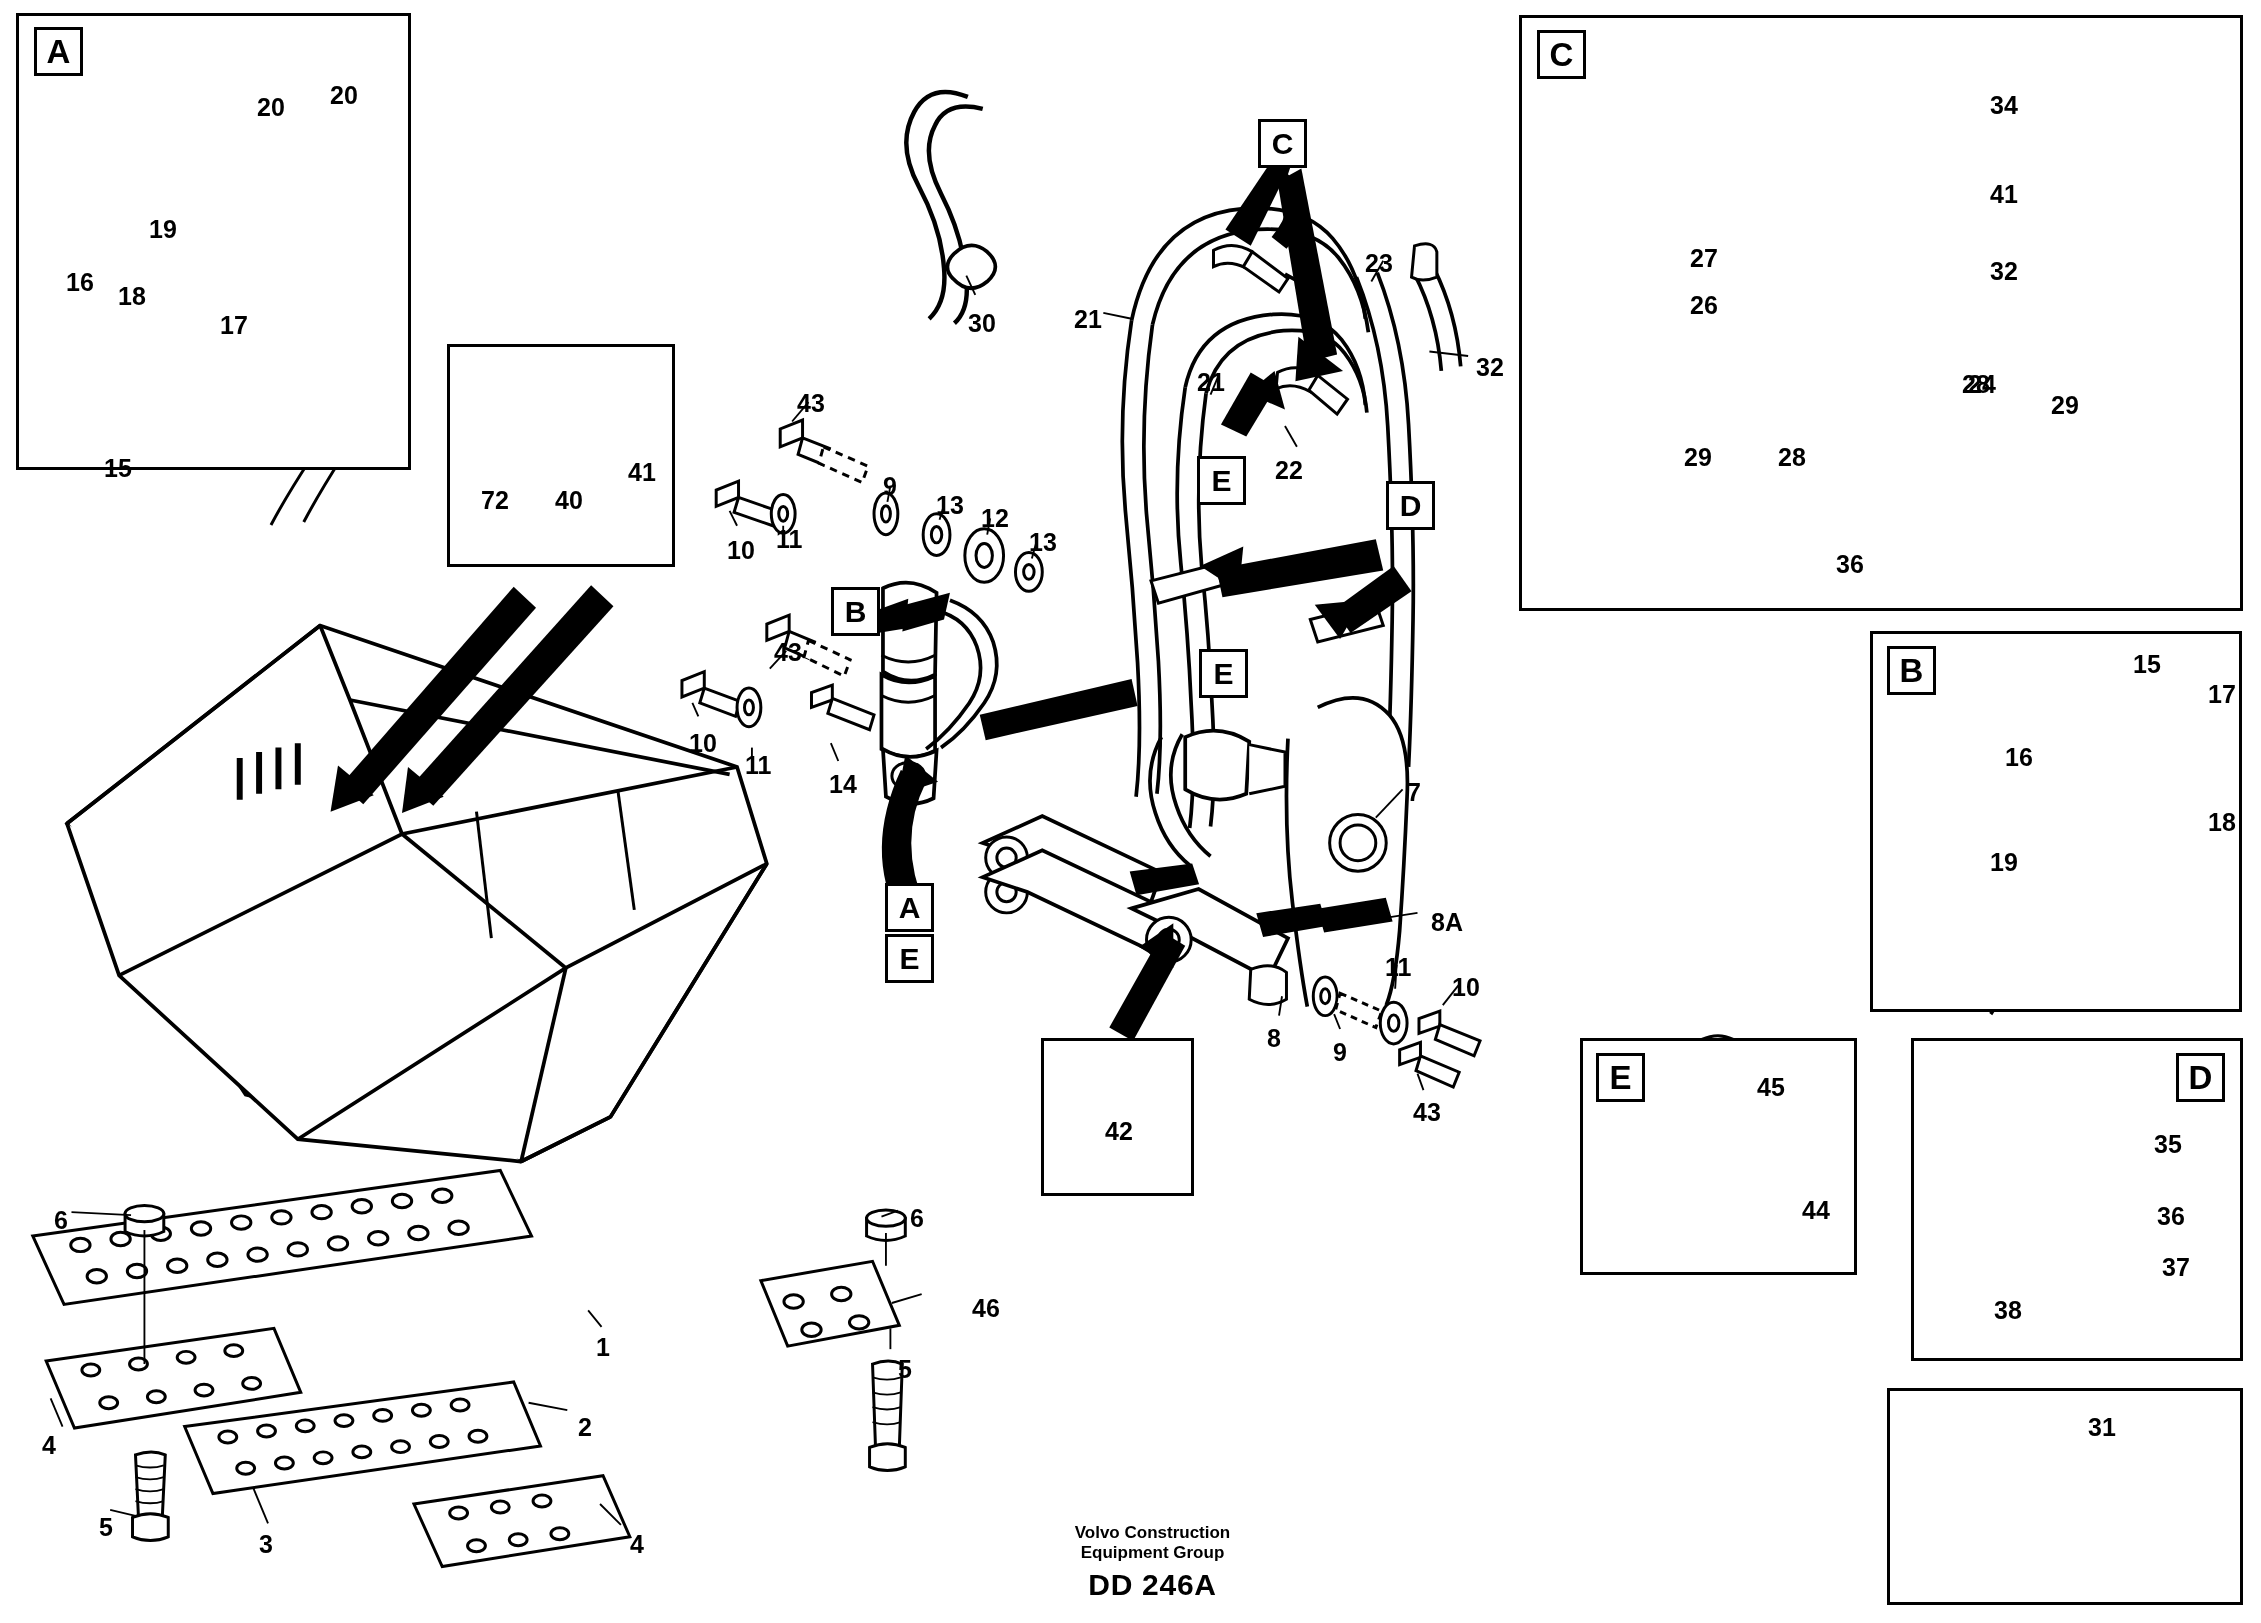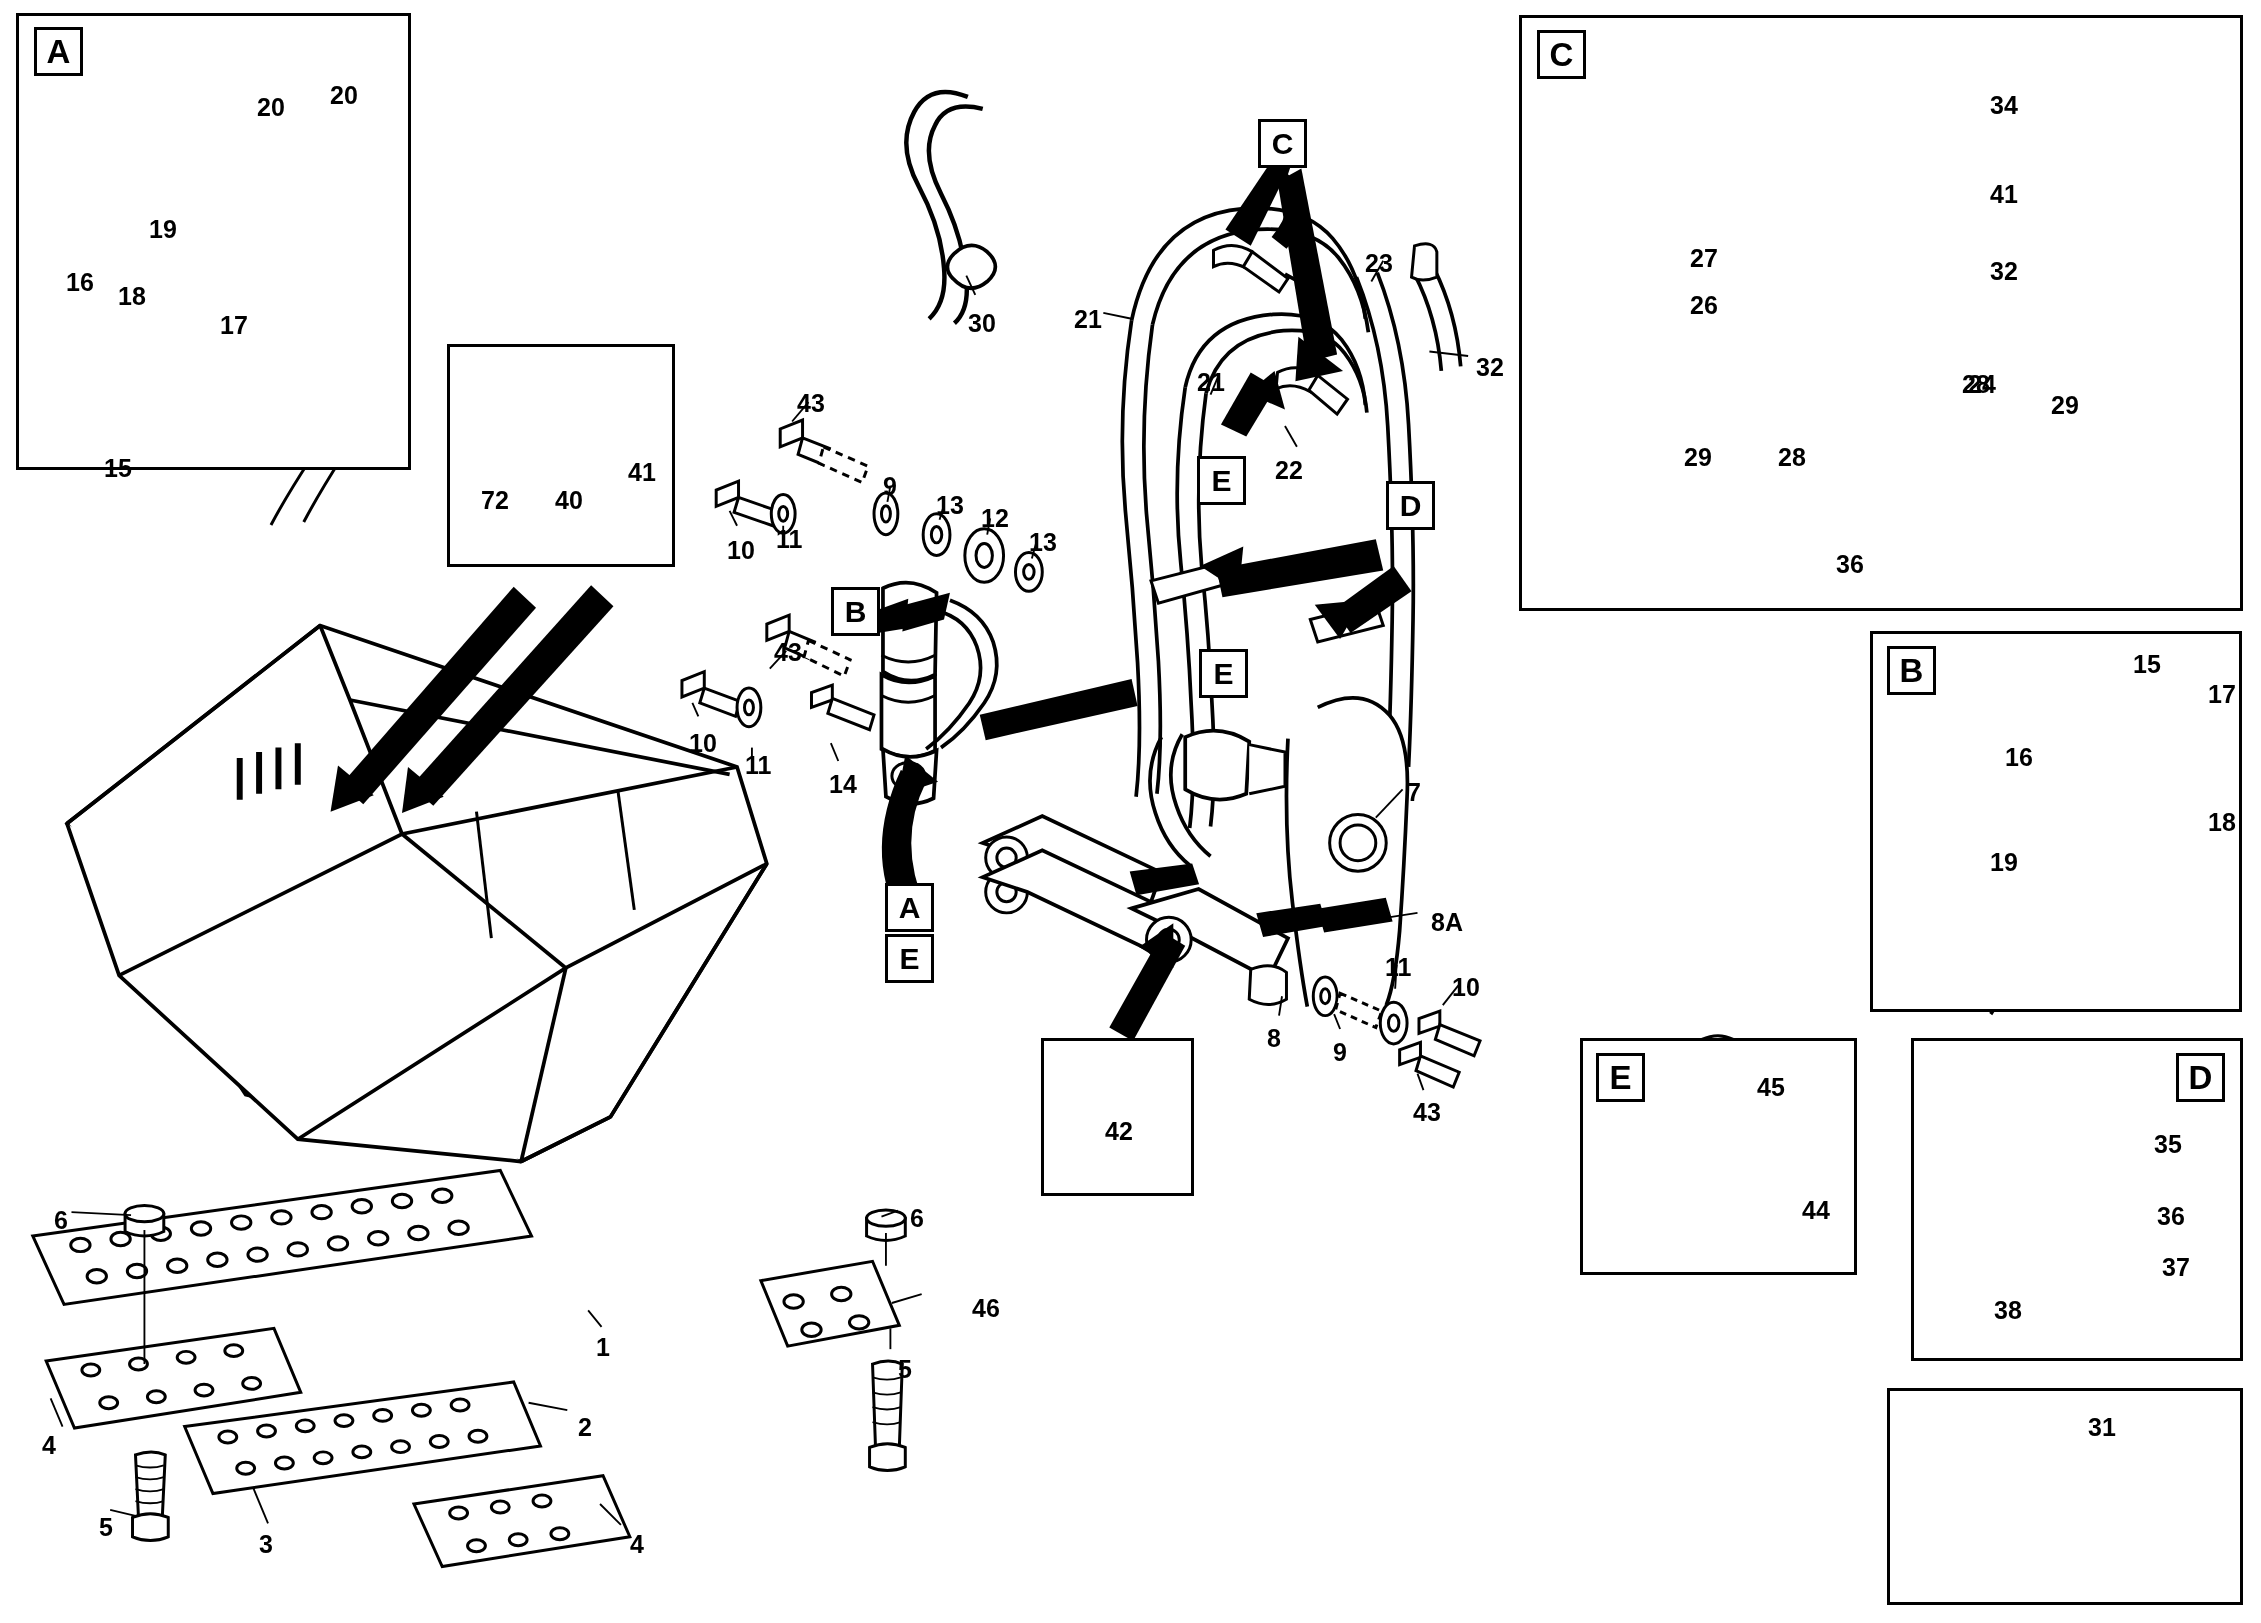--- a/index.html
+++ b/index.html
@@ -632,15 +632,20 @@
       <div class="num" style="left: 972px; top: 1296px;">46</div>
       <div class="num" style="left: 898px; top: 1357px;">5</div>
       <div class="num" style="left: 596px; top: 1335px;">1</div>
       <div class="num" style="left: 578px; top: 1415px;">2</div>
       <div class="num" style="left: 42px; top: 1433px;">4</div>
       <div class="num" style="left: 259px; top: 1532px;">3</div>
       <div class="num" style="left: 630px; top: 1532px;">4</div>
       <div class="num" style="left: 99px; top: 1515px;">5</div>
     </div>
 
+  <div class="logo" style="left:1041px; top:1523px; width:223px;">
+    <div class="l1">Volvo Construction</div>
+    <div class="l1">Equipment Group</div>
+    <div class="l2">DD 246A</div>
+  </div>
 
 </div>
 
 
 </body></html>

